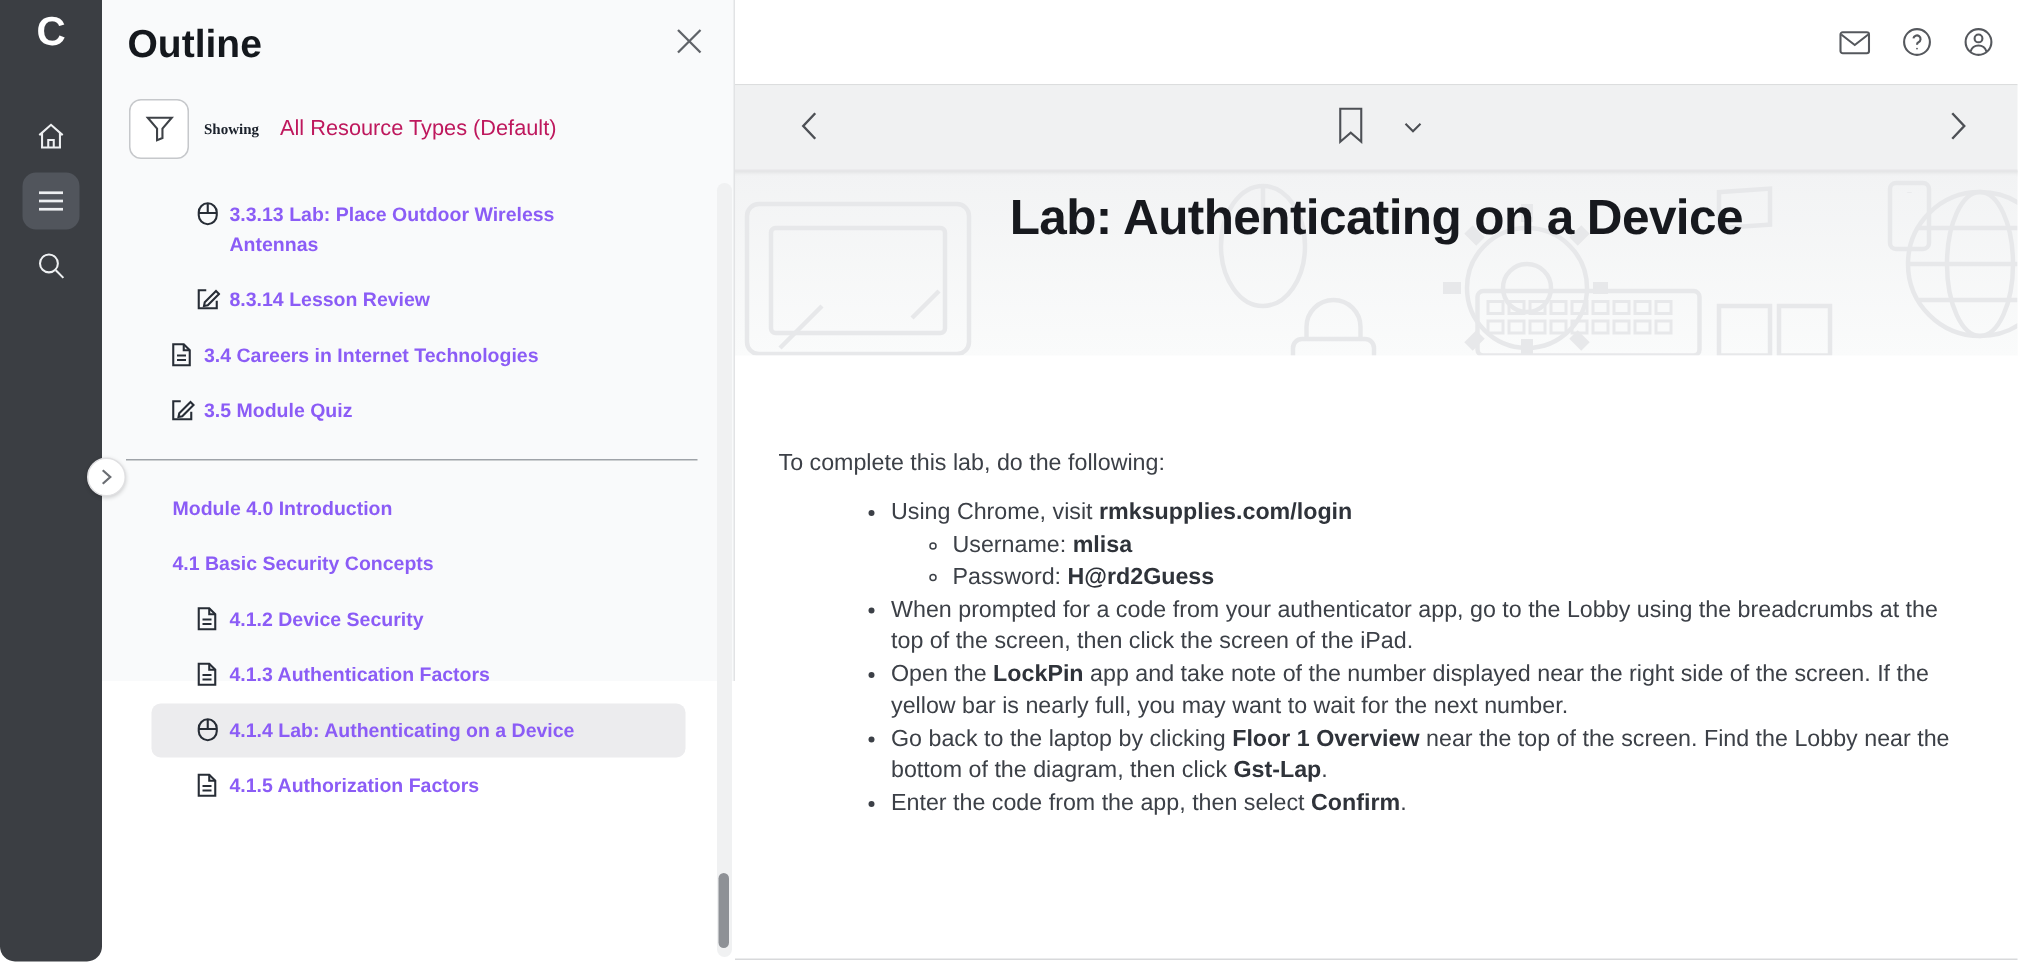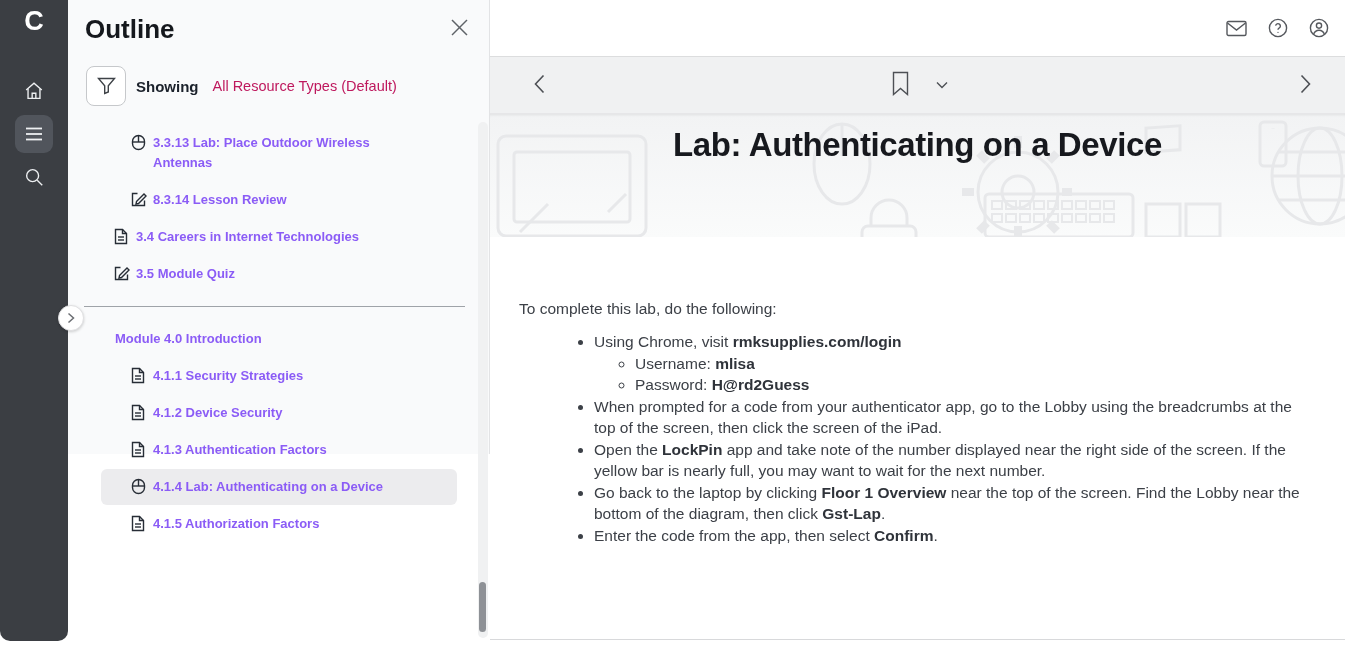--- a/index.html
+++ b/index.html
@@ -14,21 +14,21 @@
   .side-btn.active { background:#51555c; }
   .side-btn svg { stroke:#eef0f2; }
 
   
   .outline { position:absolute; left:68px; top:0; width:422px; height:454px; background:#f9fafb; border-right:1px solid #e2e3e5; z-index:4; }
   .outline-header { display:flex; justify-content:space-between; align-items:flex-start; padding:14px 20px 0 17px; }
   .outline-title { font-size:26px; font-weight:800; color:#15181d; }
   .outline-close { margin-top:4px; cursor:pointer; line-height:0; }
   .filter-row { display:flex; align-items:center; margin:21px 0 0 18px; }
   .filter-btn { width:40px; height:40px; background:#fff; border:1px solid #c6c8cb; border-radius:8px; display:flex; align-items:center; justify-content:center; cursor:pointer; }
-  .filter-label { margin-left:10px; font-size:15px; font-weight:700; color:#1b212b; }
+  .filter-label { margin-left:10px; font-size:10px; font-weight:700; color:#1b212b;font-family:Liberation Serif, serif; }
   .filter-value { margin-left:14px; font-size:14.5px; color:#be185d; }
 
   .tree { position:absolute; top:125px; left:0; width:422px; }
   .tree-item { position:relative; display:flex; align-items:flex-start; margin:0 0 1px 33px; width:356px; padding:8px 10px 8px 2px; border-radius:6px; font-size:13px; font-weight:600; color:#8b5cf6; line-height:20px; cursor:pointer; }
   .tree-item.selected { background:#ececee; }
   .tree-icon { flex:0 0 16px; width:16px; margin-right:6px; margin-top:1px; line-height:0; }
   .tree-icon svg { stroke:#272d36; }
   .tree-label { display:inline-block; }
   .lvl3 { padding-left:30px; }
   .lvl3 .tree-label { max-width:250px; }
@@ -161,28 +161,22 @@
         <span class="tree-icon"><svg width="16" height="16" viewBox="0 0 16 16" fill="none" stroke-width="1.4">
             <path d="M13.5 9.5v5h-12v-12h5"></path>
             <path d="M5.5 10.5 13 3l2 2-7.5 7.5-2.5.5z"></path>
           </svg></span>
         <span class="tree-label">3.5 Module Quiz</span>
       </div>
       <div class="tree-divider"></div>
       <div class="tree-item lvl2">
         <span class="tree-label">Module 4.0 Introduction</span>
       </div>
-      <div class="tree-item lvl3">
-        <span class="tree-icon"><svg width="14" height="17" viewBox="0 0 14 17" fill="none" stroke-width="1.4">
-            <path d="M1.5 1.5h7l4 4v10h-11z"></path>
-            <path d="M8.5 1.5v4h4"></path>
-            <line x1="4" y1="9" x2="10" y2="9"></line>
-            <line x1="4" y1="12" x2="10" y2="12"></line>
-          </svg></span>
-        <span class="tree-label">4.1.1 Security Strategies</span>
+      <div class="tree-item lvl2">
+        <span class="tree-label">4.1 Basic Security Concepts</span>
       </div>
       <div class="tree-item lvl3">
         <span class="tree-icon"><svg width="14" height="17" viewBox="0 0 14 17" fill="none" stroke-width="1.4">
             <path d="M1.5 1.5h7l4 4v10h-11z"></path>
             <path d="M8.5 1.5v4h4"></path>
             <line x1="4" y1="9" x2="10" y2="9"></line>
             <line x1="4" y1="12" x2="10" y2="12"></line>
           </svg></span>
         <span class="tree-label">4.1.2 Device Security</span>
       </div>

